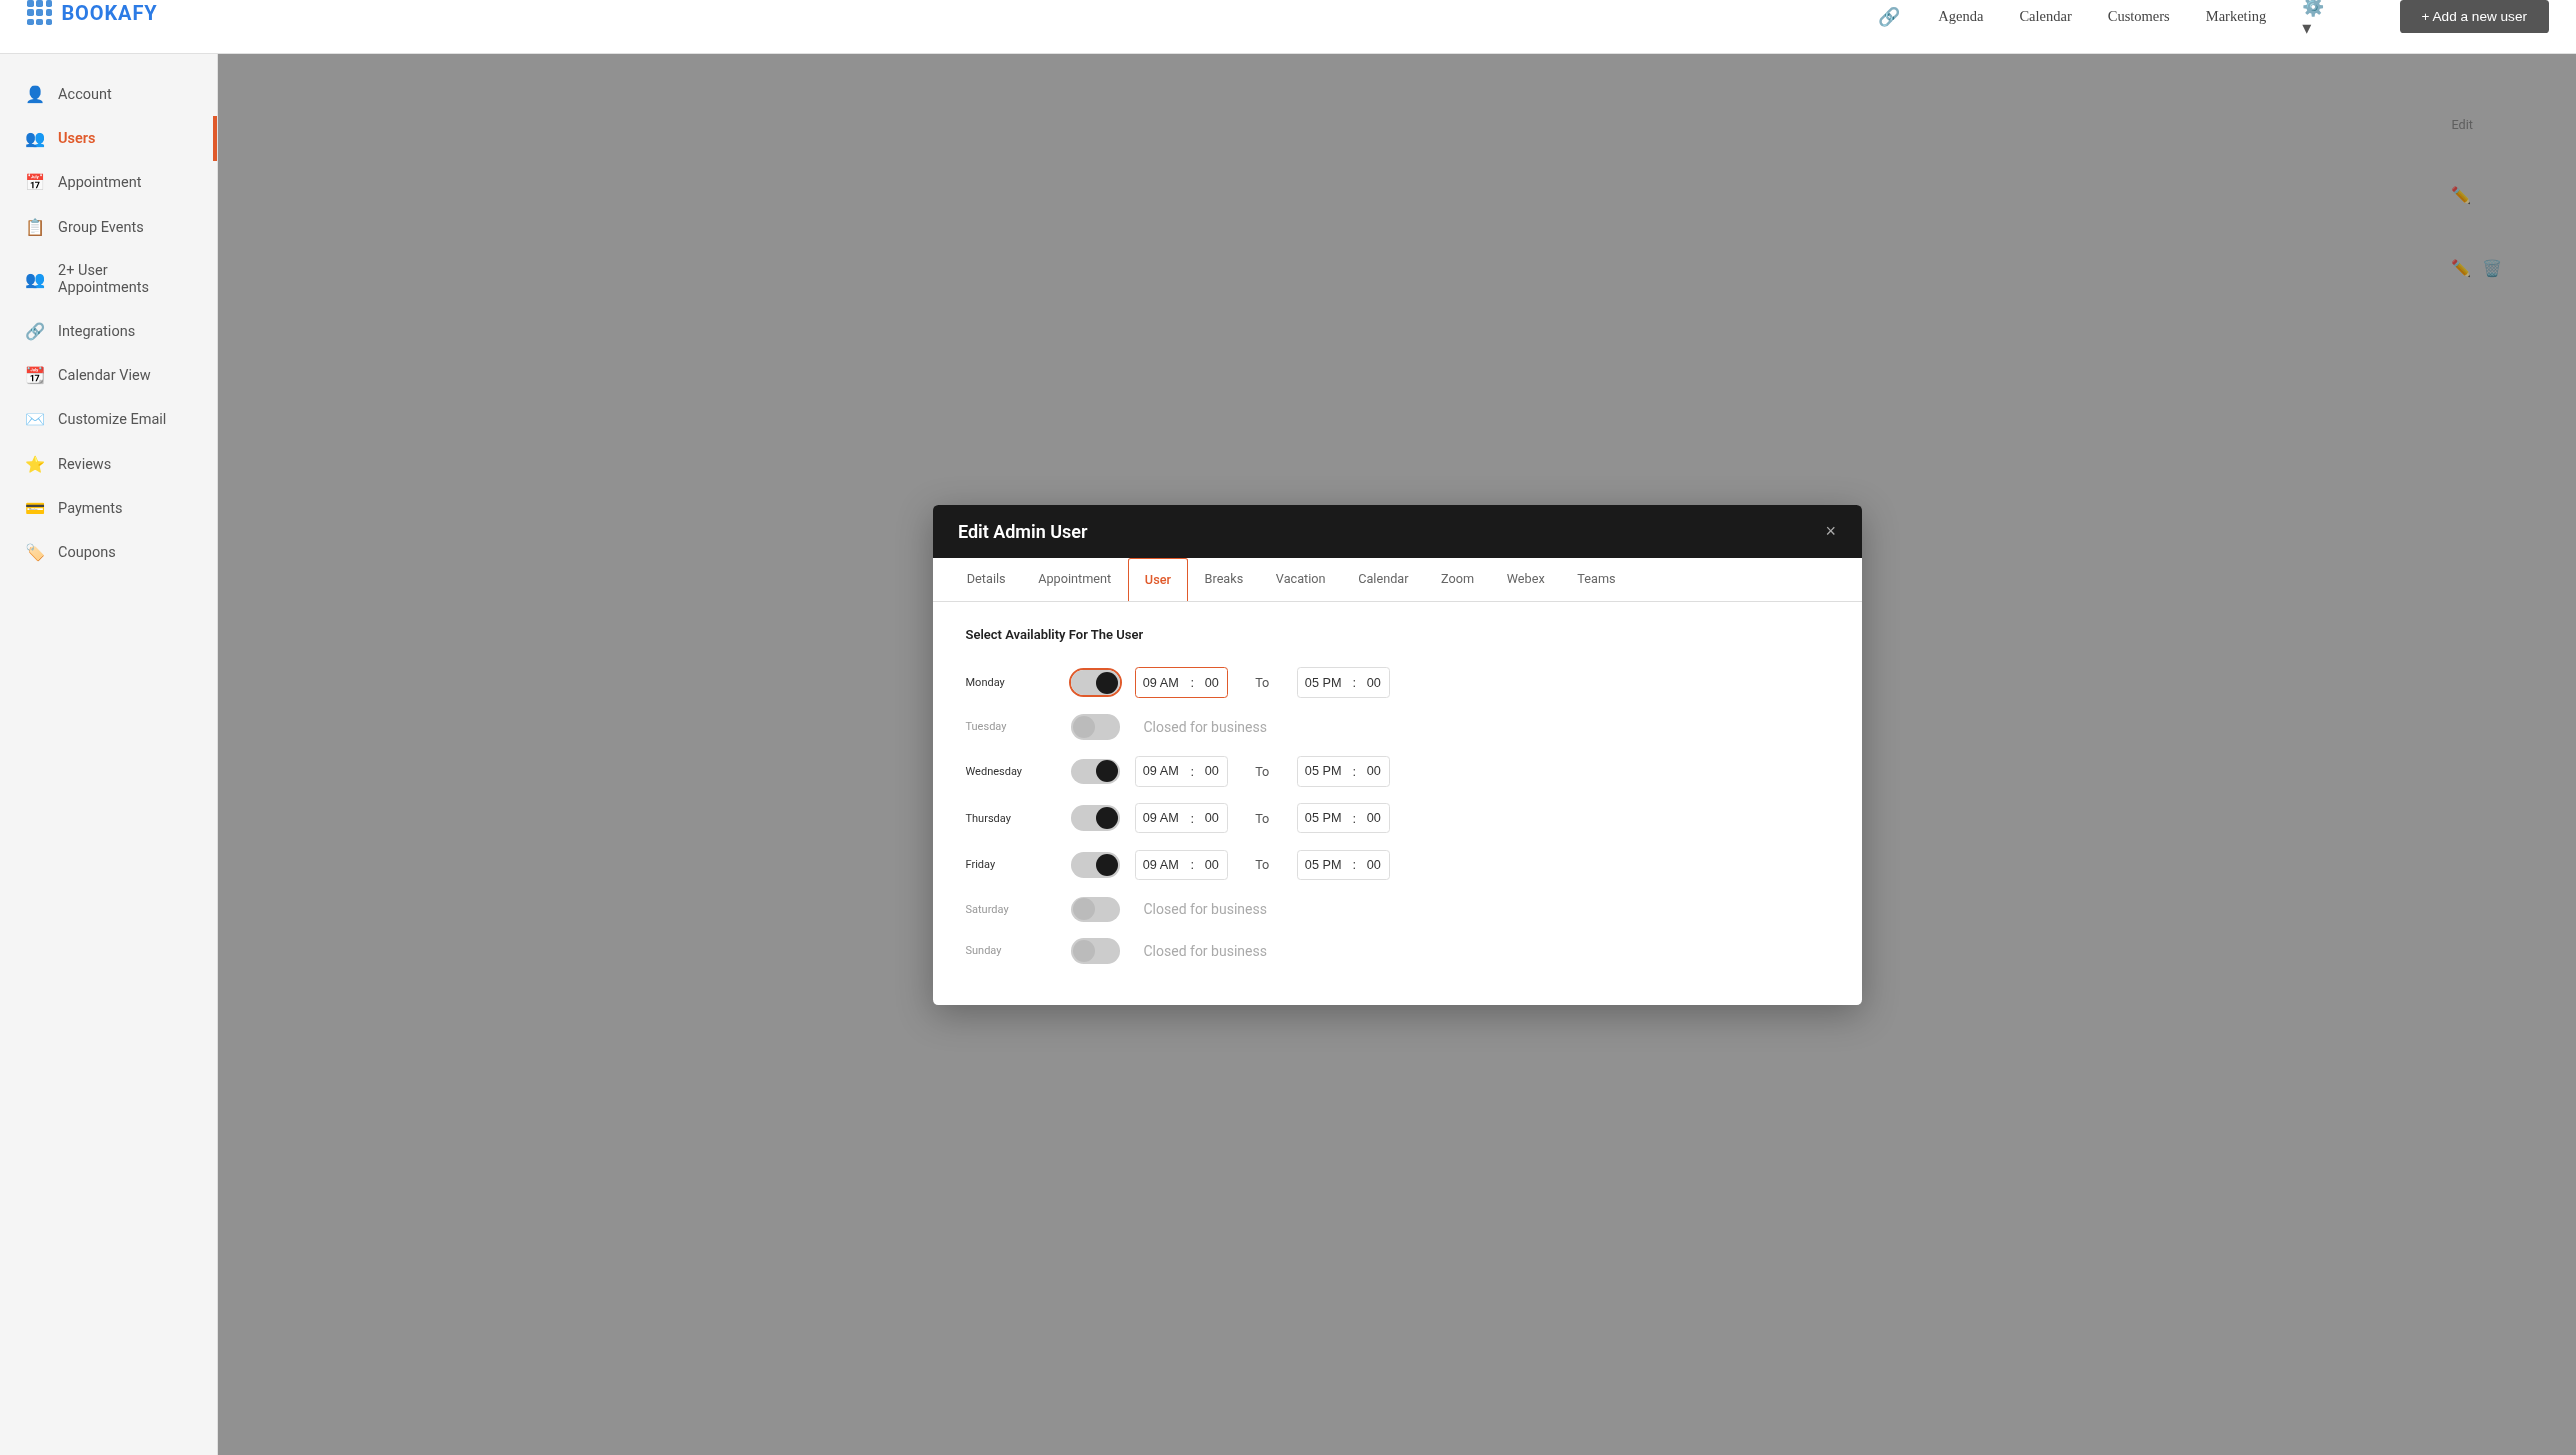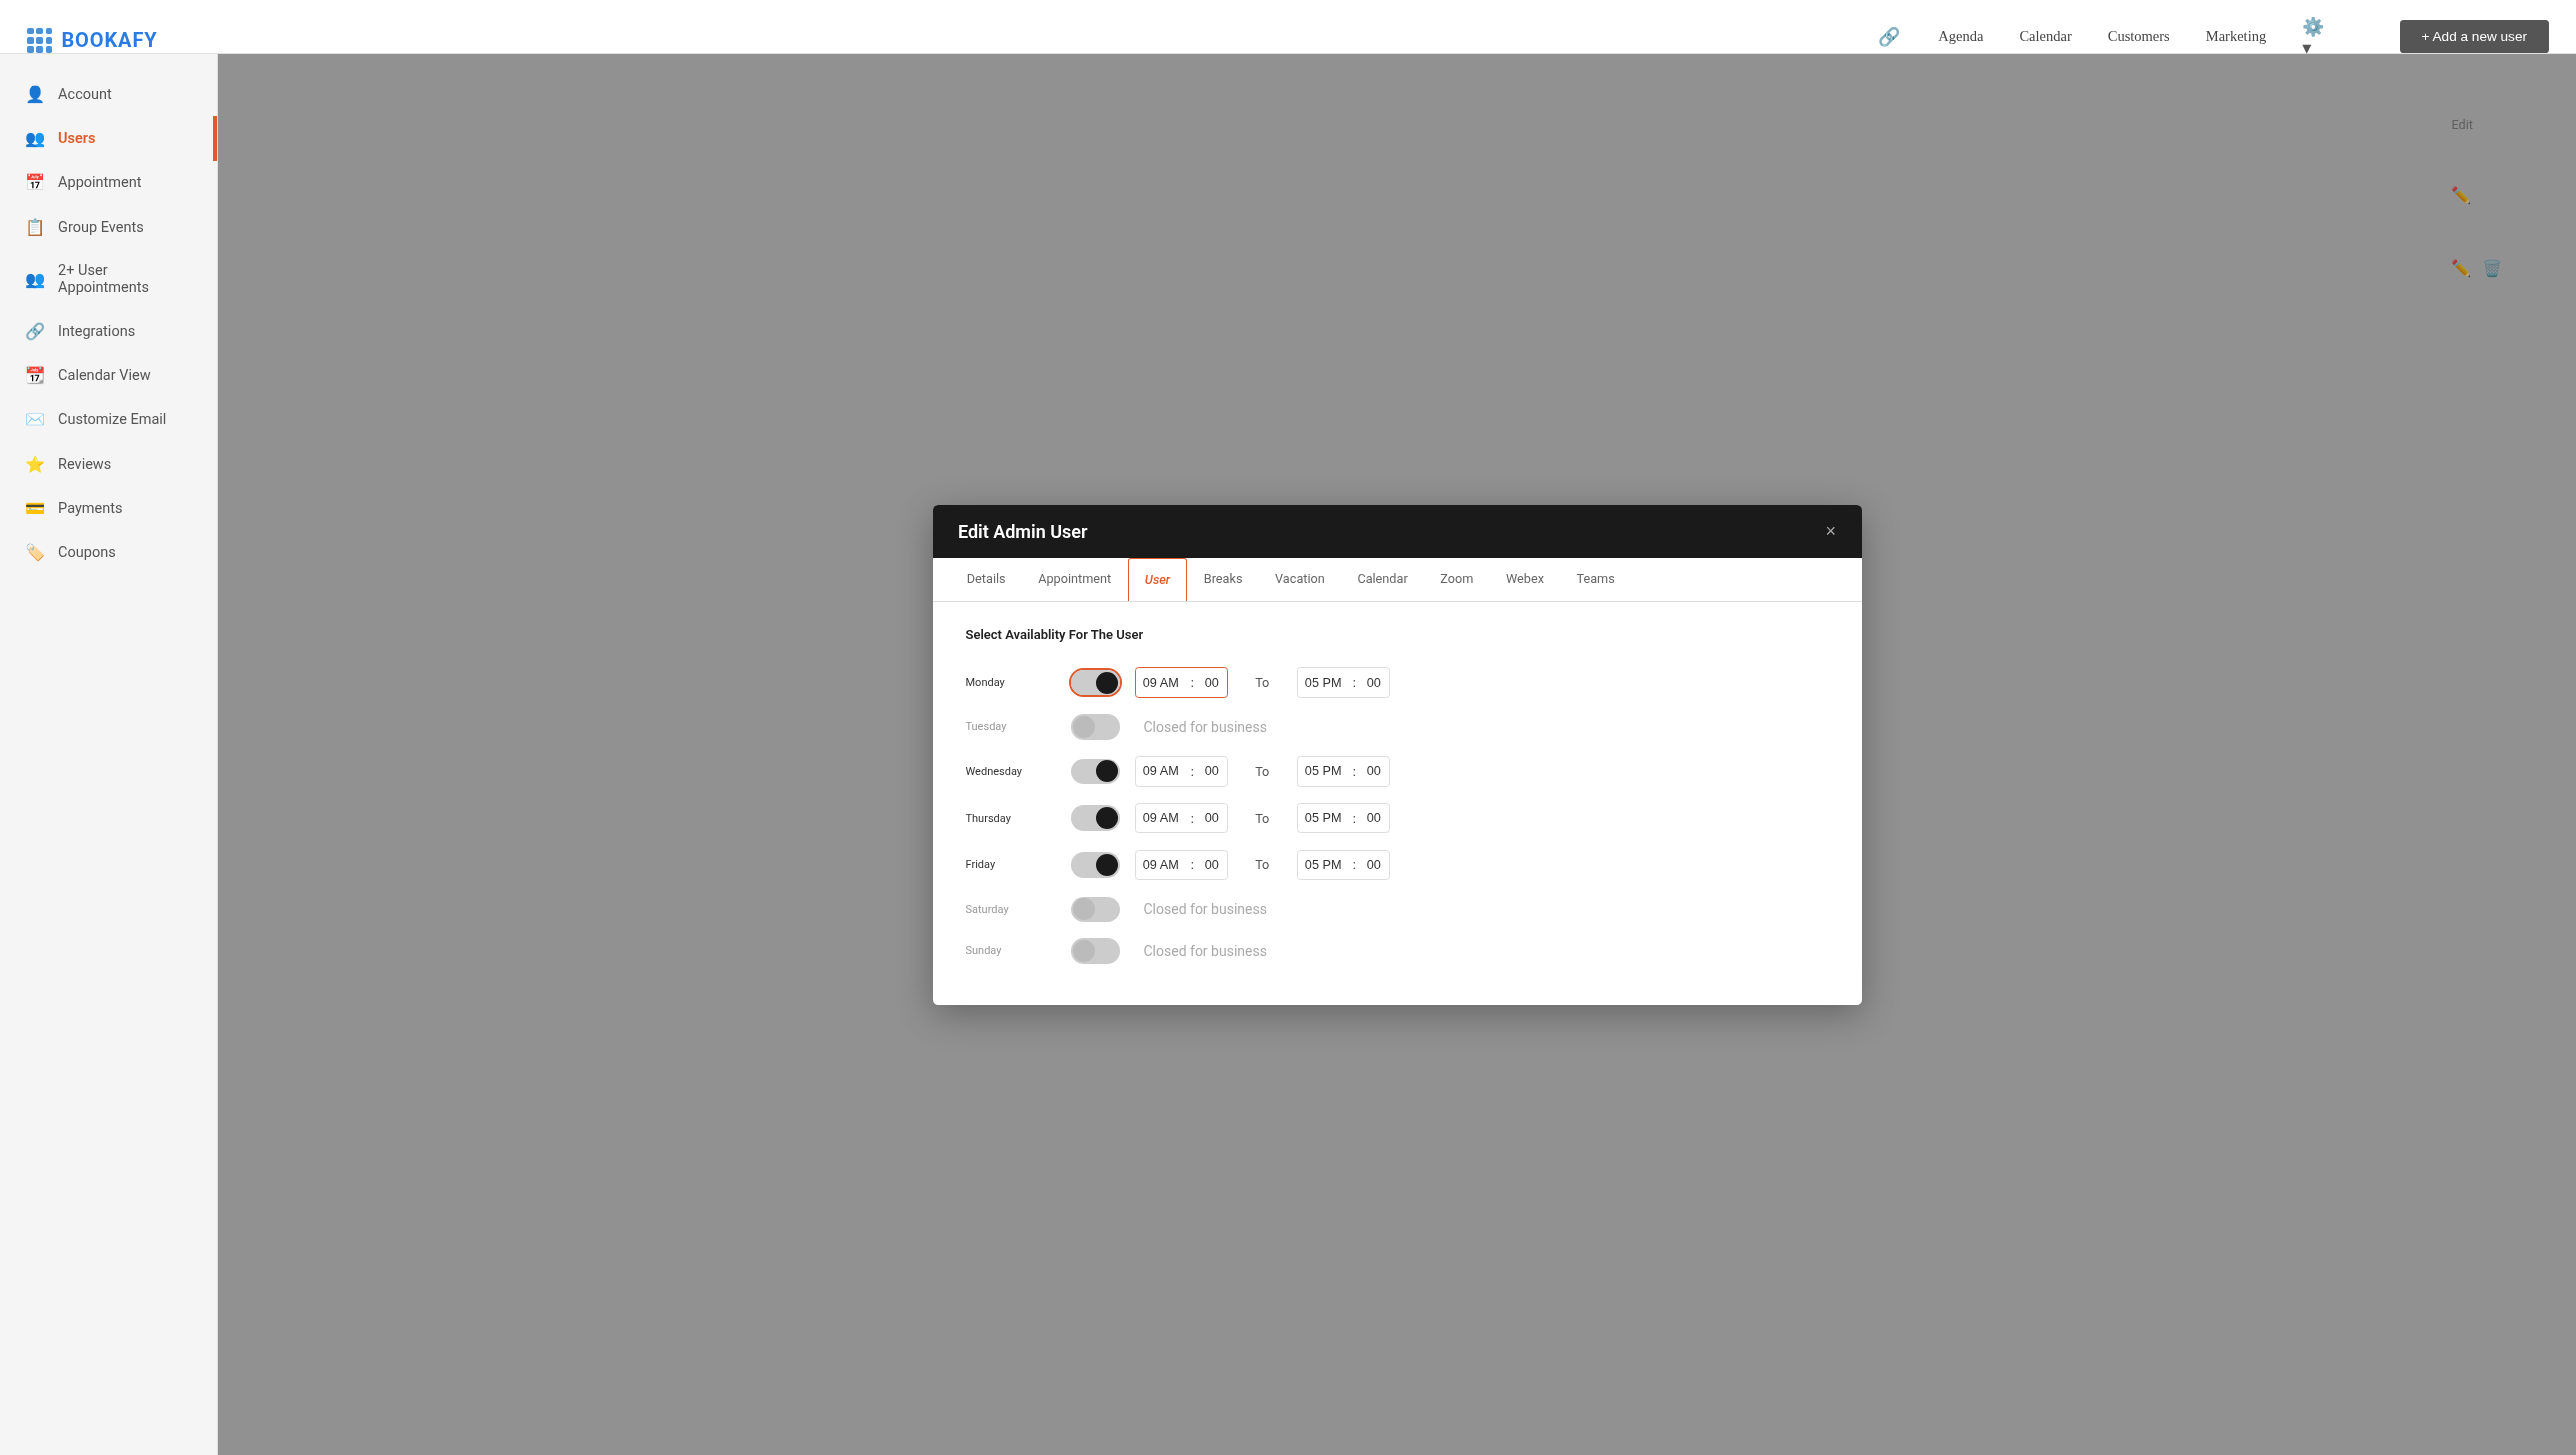--- a/index.html
+++ b/index.html
@@ -12,21 +12,21 @@
       position: relative;
     }
 
     
     .topnav {
       position: absolute;
       top: 0; left: 0; right: 0;
       height: 54px;
       background: #fff;
       display: flex;
-      align-items: flex-end;
+      align-items: flex-start;
       padding: 0 27px;
       border-bottom: 0.9px solid #e0e0e0;
       z-index: 10;
     }
     .logo {
       display: flex;
       align-items: center;
       gap: 9px;
       margin-right: auto;
     }
@@ -182,21 +182,20 @@
     }
     .tab.active {
       color: #e05a2b;
       border-bottom: 1.8px solid #e05a2b;
       font-weight: 500;
       border: 1.8px solid #e05a2b;
       border-bottom: none;
       border-radius: 2.7px 2.7px 0 0;
       margin-bottom: -0.9px;
       padding-bottom: 14.5px;
-      font-style: italic;
     }
 
     
     .modal-body {
       padding: 25.4px 33px;
       background: #fff;
     }
     .section-title {
       font-size: 13px;
       font-weight: 600;

